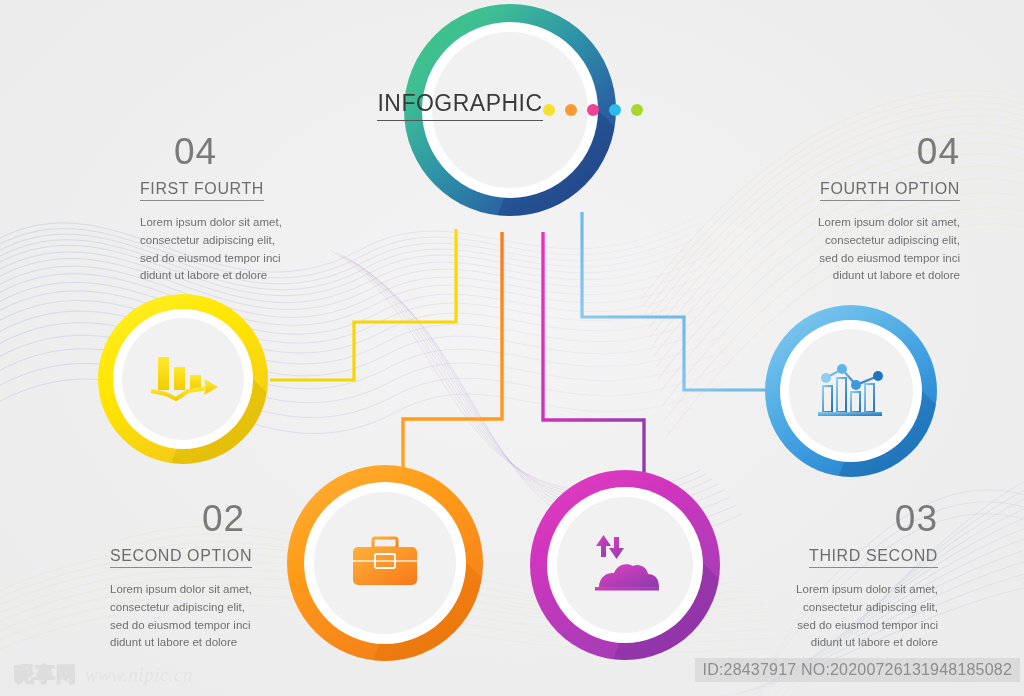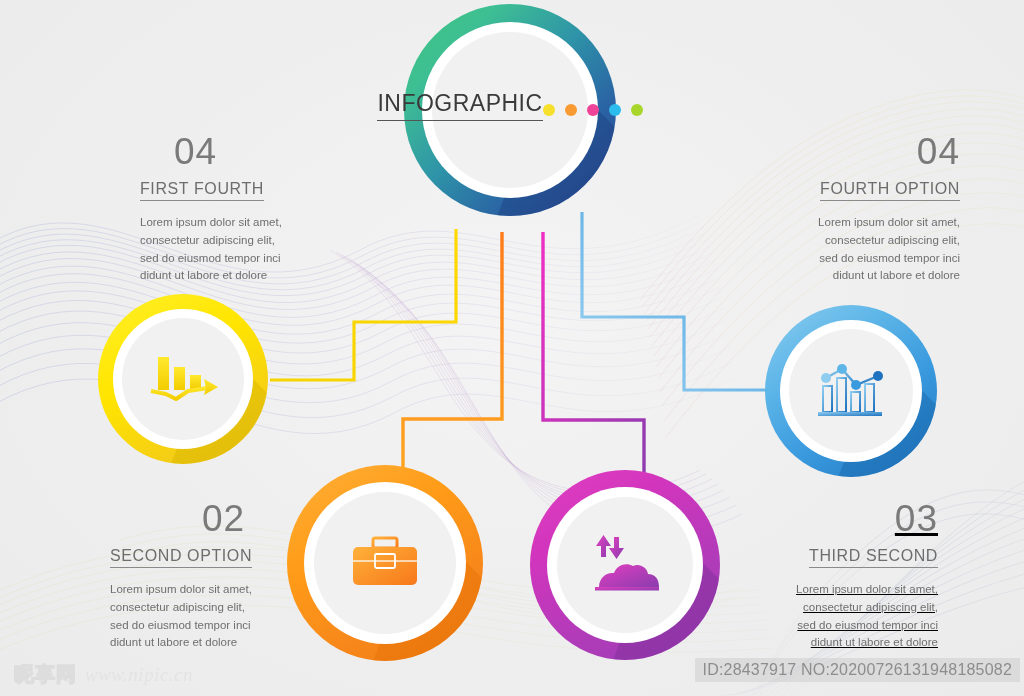--- a/index.html
+++ b/index.html
@@ -123,21 +123,21 @@
     white-space: pre-line;
   }
   .opt.right { text-align: right; }
   .opt.left  { text-align: left; }
 
   #opt-01 { left: 140px; top: 133px; width: 240px; }
   #opt-01 .num { margin-left: 34px; }
   #opt-04 { left: 780px; top: 133px; width: 244px; padding-right: 64px; }
   #opt-02 { left: 110px; top: 500px; width: 250px; }
   #opt-02 .num { margin-left: 92px; }
-  #opt-03 { left: 790px; top: 500px; width: 234px; padding-right: 86px; text-decoration: underline; }
+  #opt-03 { left: 790px; top: 500px; width: 234px; padding-right: 86px; }
 
   
   .wm-logo {
     position: absolute;
     left: 14px; bottom: 8px;
     display: flex;
     align-items: center;
     gap: 8px;
     opacity: 0.55;
   }

